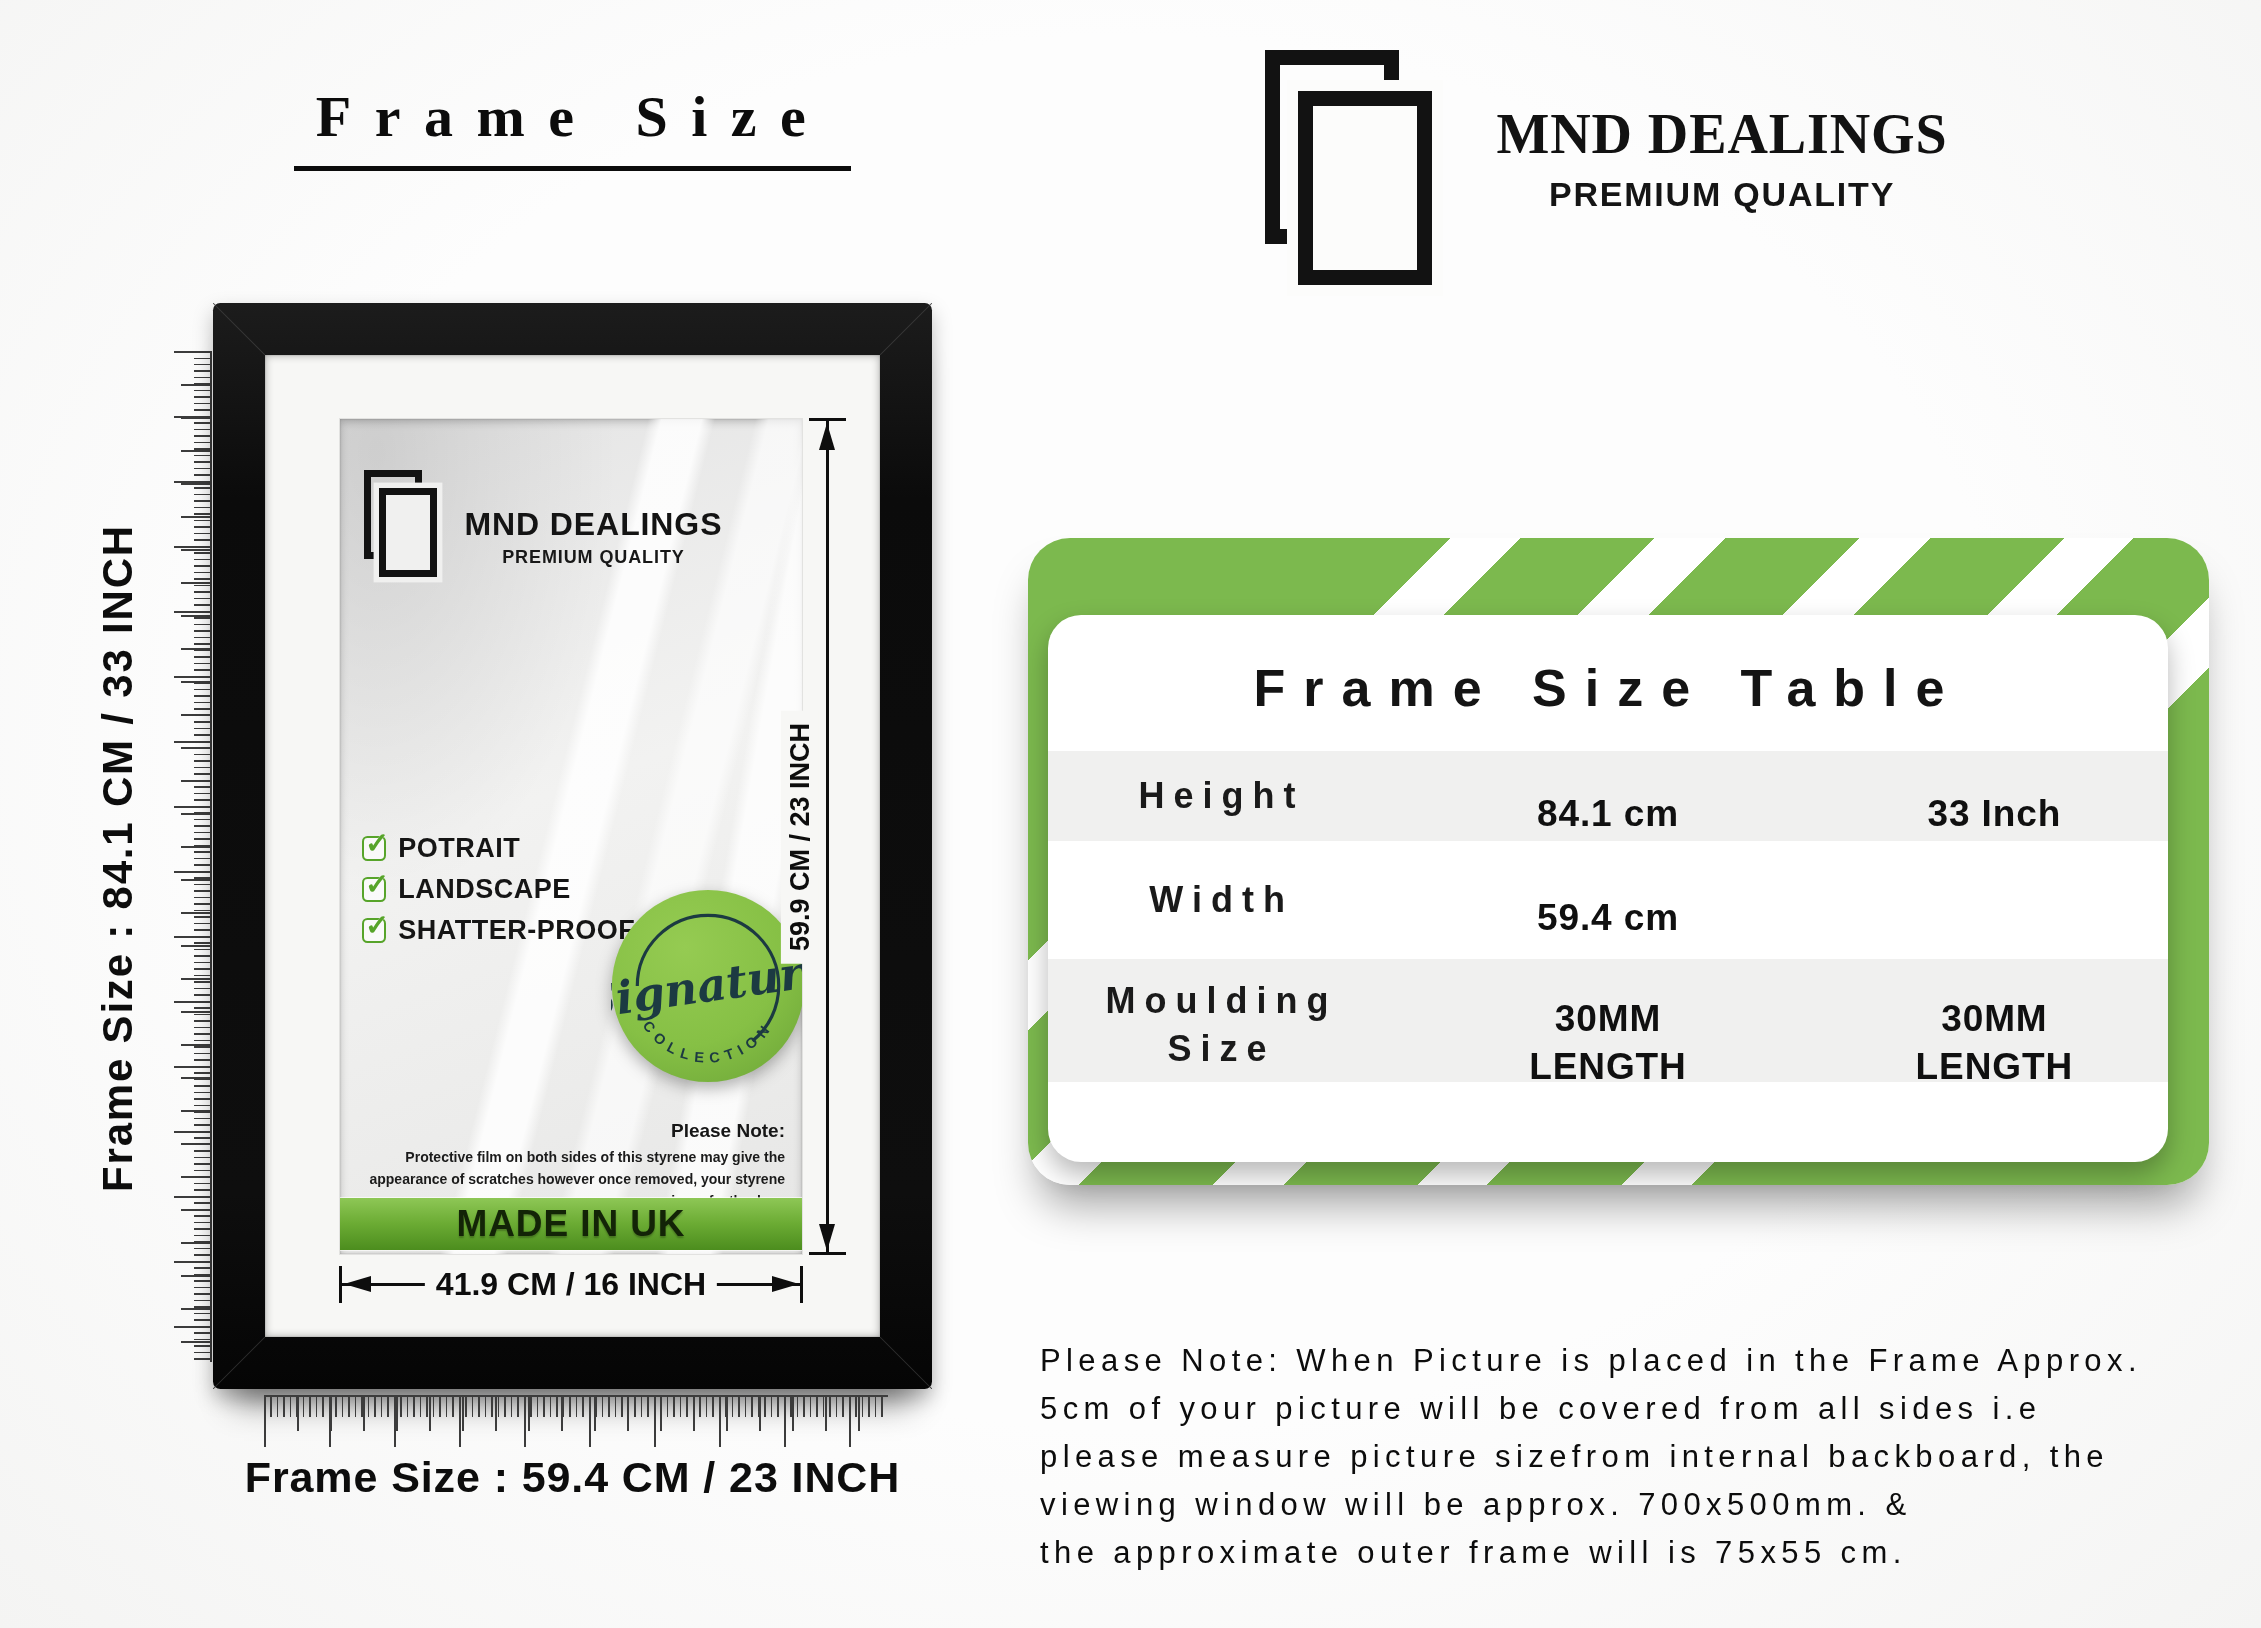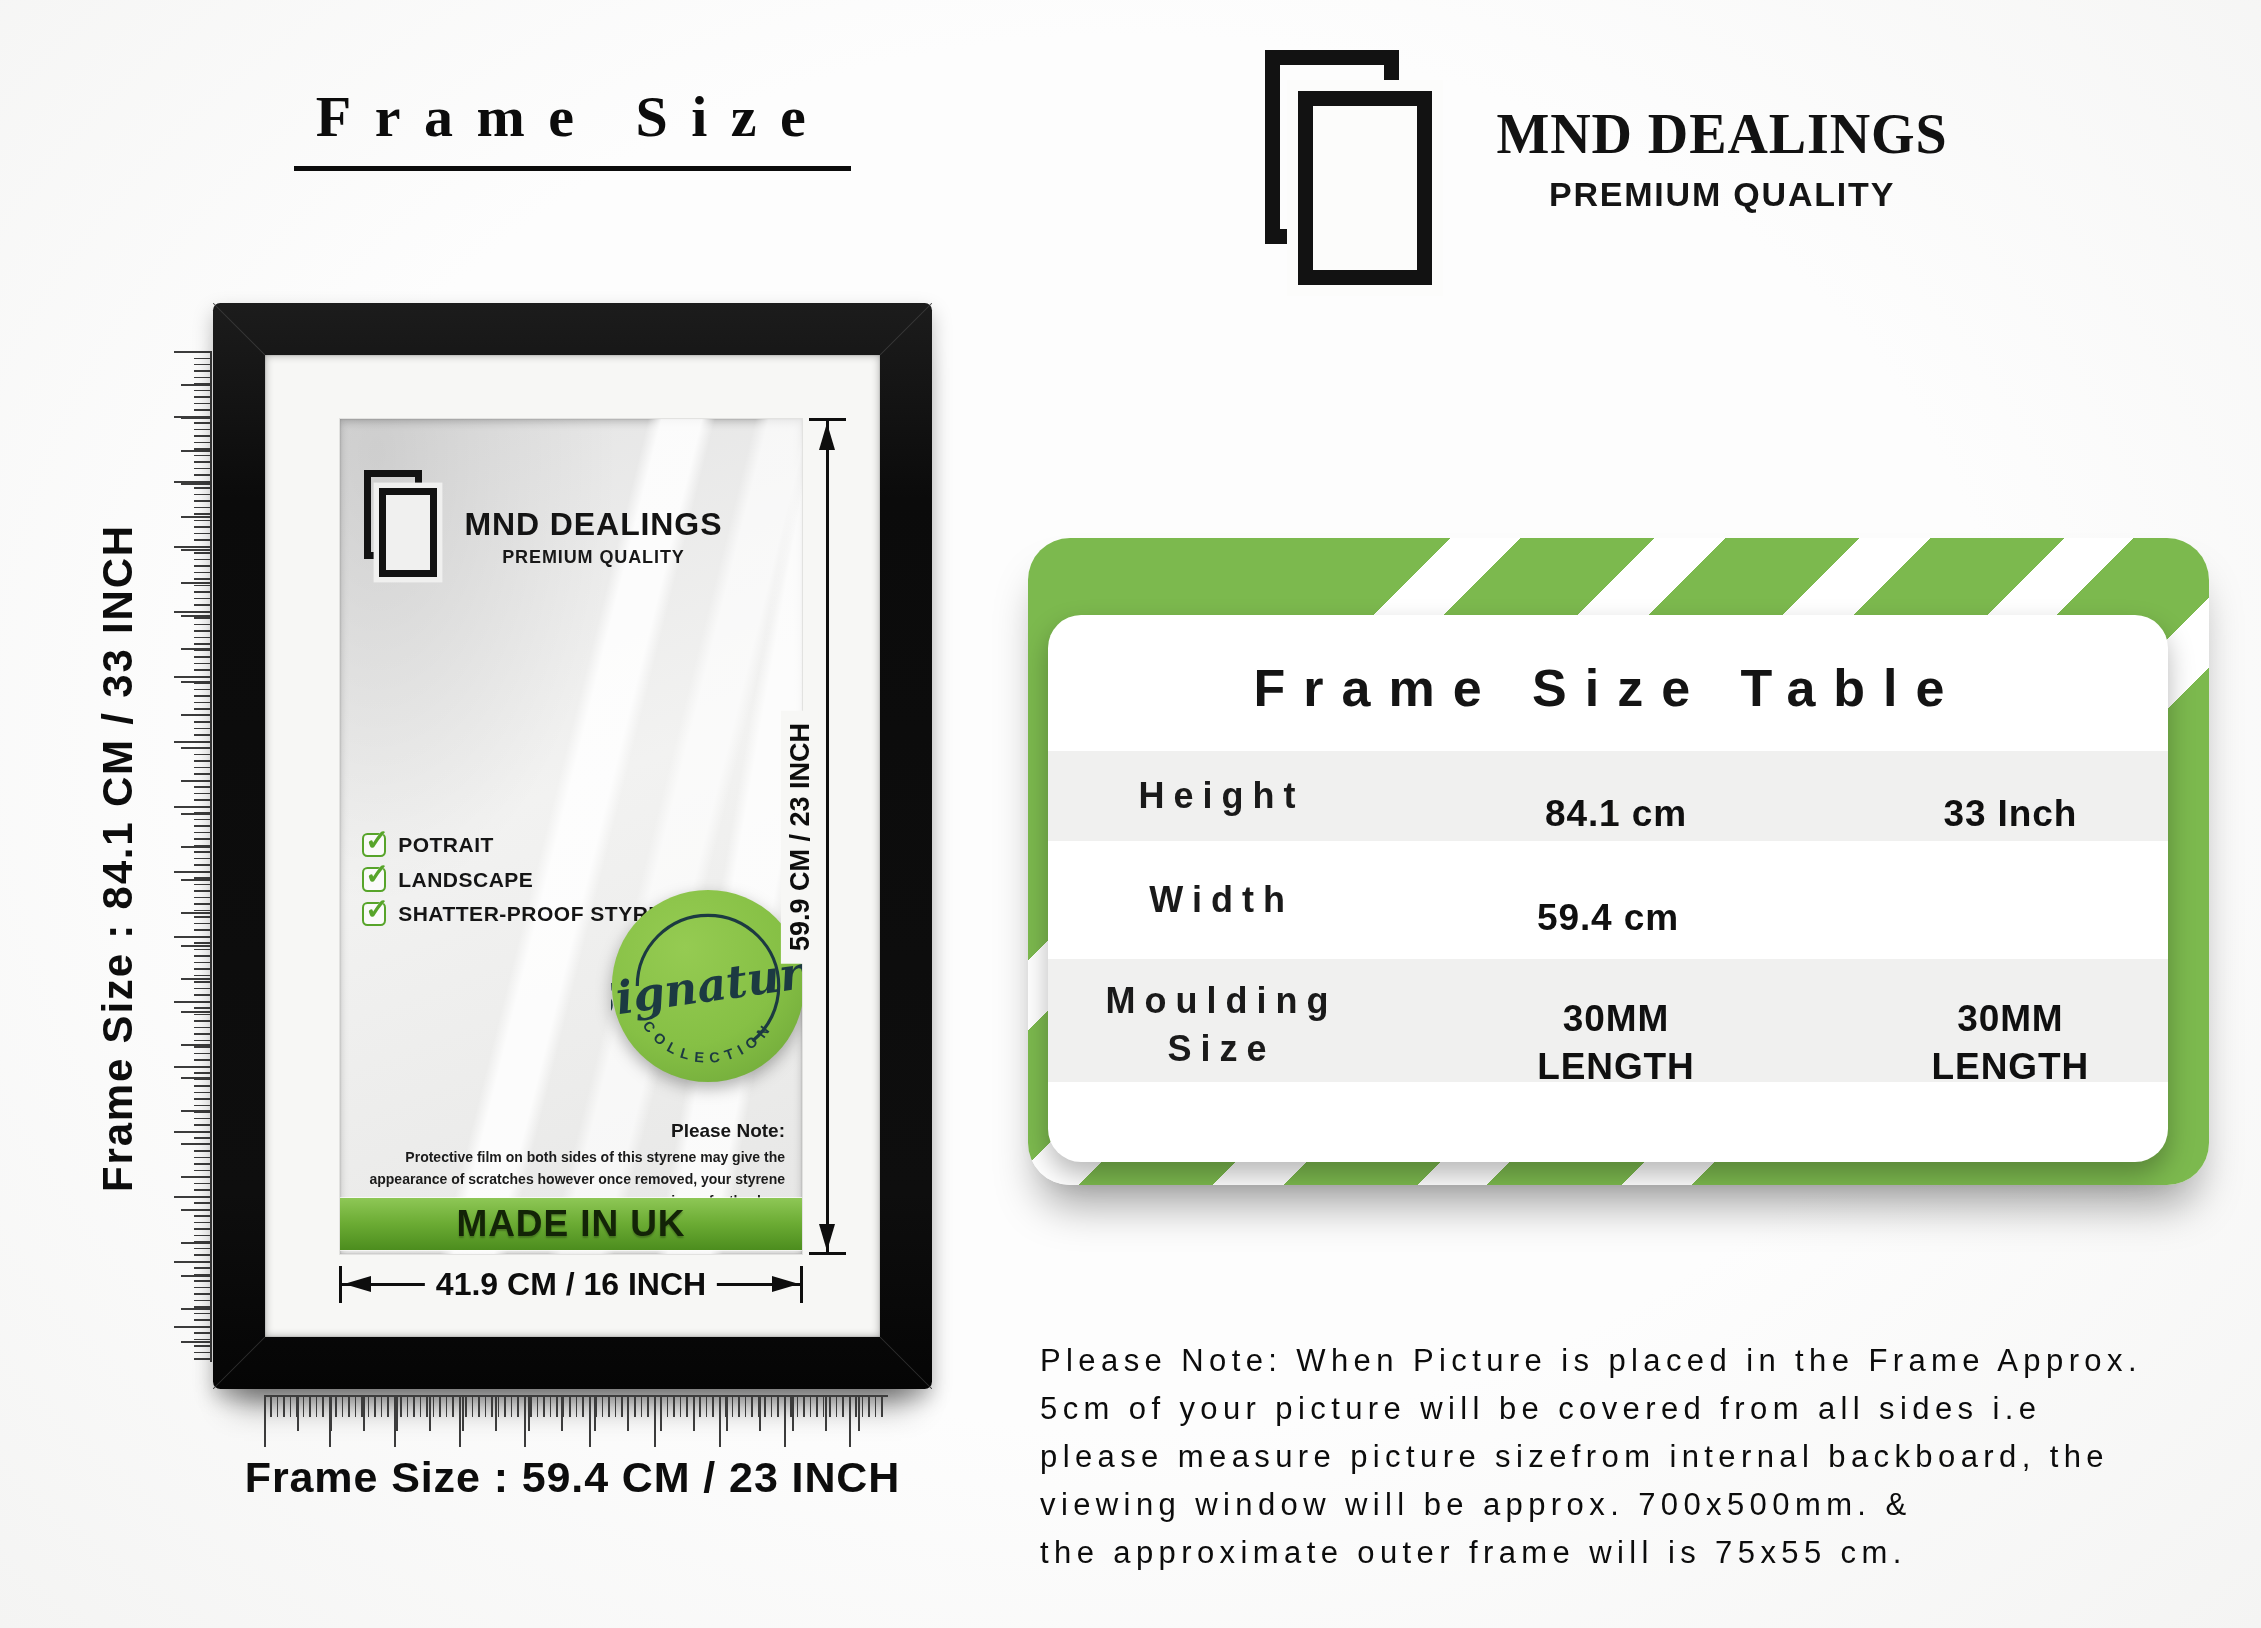--- a/index.html
+++ b/index.html
@@ -100,21 +100,21 @@
   .features { position:absolute; left:22px; top:414px; }
   .feat-row { display:flex; align-items:center; margin-bottom:10px; }
   .checkbox {
     position:relative; width:24.4px; height:24.4px; border:2.7px solid #57a42a; border-radius:5.4px;
     background:rgba(255,255,255,0.65); flex:0 0 auto;
   }
   .checkbox .check {
     position:absolute; left:0.9px; top:-9px; font-size:29px; line-height:29px;
     color:#57a42a; font-weight:bold; text-shadow:0 0 0.9px #fff;
   }
-  .feat-label { margin-left:11.8px; font-size:21px; font-weight:bold; letter-spacing:0.5px; color:#151515; }
+  .feat-label { margin-left:11.8px; font-size:27px; font-weight:bold; letter-spacing:0.5px; color:#151515; }
 
   
   .badge-wrap { position:absolute; left:271px; top:470px; width:194px; height:194px; filter:drop-shadow(0 6.3px 8.1px rgba(0,0,0,0.30)); }
 
   
   .fr-note { position:absolute; left:22px; top:701px; width:423px;text-align:right; }
   .fr-note-title { font-size:19px; font-weight:bold; color:#161616; margin-bottom:5.4px; }
   .fr-note-body  { font-size:14px; font-weight:bold; line-height:1.55; color:#1b1b1b; }
 
   
@@ -182,21 +182,21 @@
     box-shadow: 0 12.7px 27px rgba(0,0,0,0.28);
   }
   .card-title {
     position:absolute; left:0; right:0; top:43px; text-align:center;
     font-size:52px; font-weight:600; letter-spacing:18px; color:#141414; white-space:nowrap;
   }
   .trow {
     position:absolute; left:0; right:0; display:grid;
     grid-template-columns:31% 38% 31%; align-items:center;
   }
-  .trow.gray { background:#f0f0ef;gap:8px; }
+  .trow.gray { background:#f0f0ef; }
   .trow.r1 { top:136px; height:90px; }
   .trow.r2 { top:226px; height:118px; }
   .trow.r3 { top:344px; height:123px; }
   .tlabel { text-align:center; font-size:36px; font-weight:600; letter-spacing:9px; color:#1a1a1a; line-height:1.35; }
   .tlabel span { display:inline-block; max-width:271px; }
   .tval { text-align:center; font-size:37px; font-weight:bold; letter-spacing:0.9px; color:#101010; line-height:1.3;margin-top:36px; }
   .tval span { display:inline-block; max-width:217px; }
 
   
   .bottom-note {

